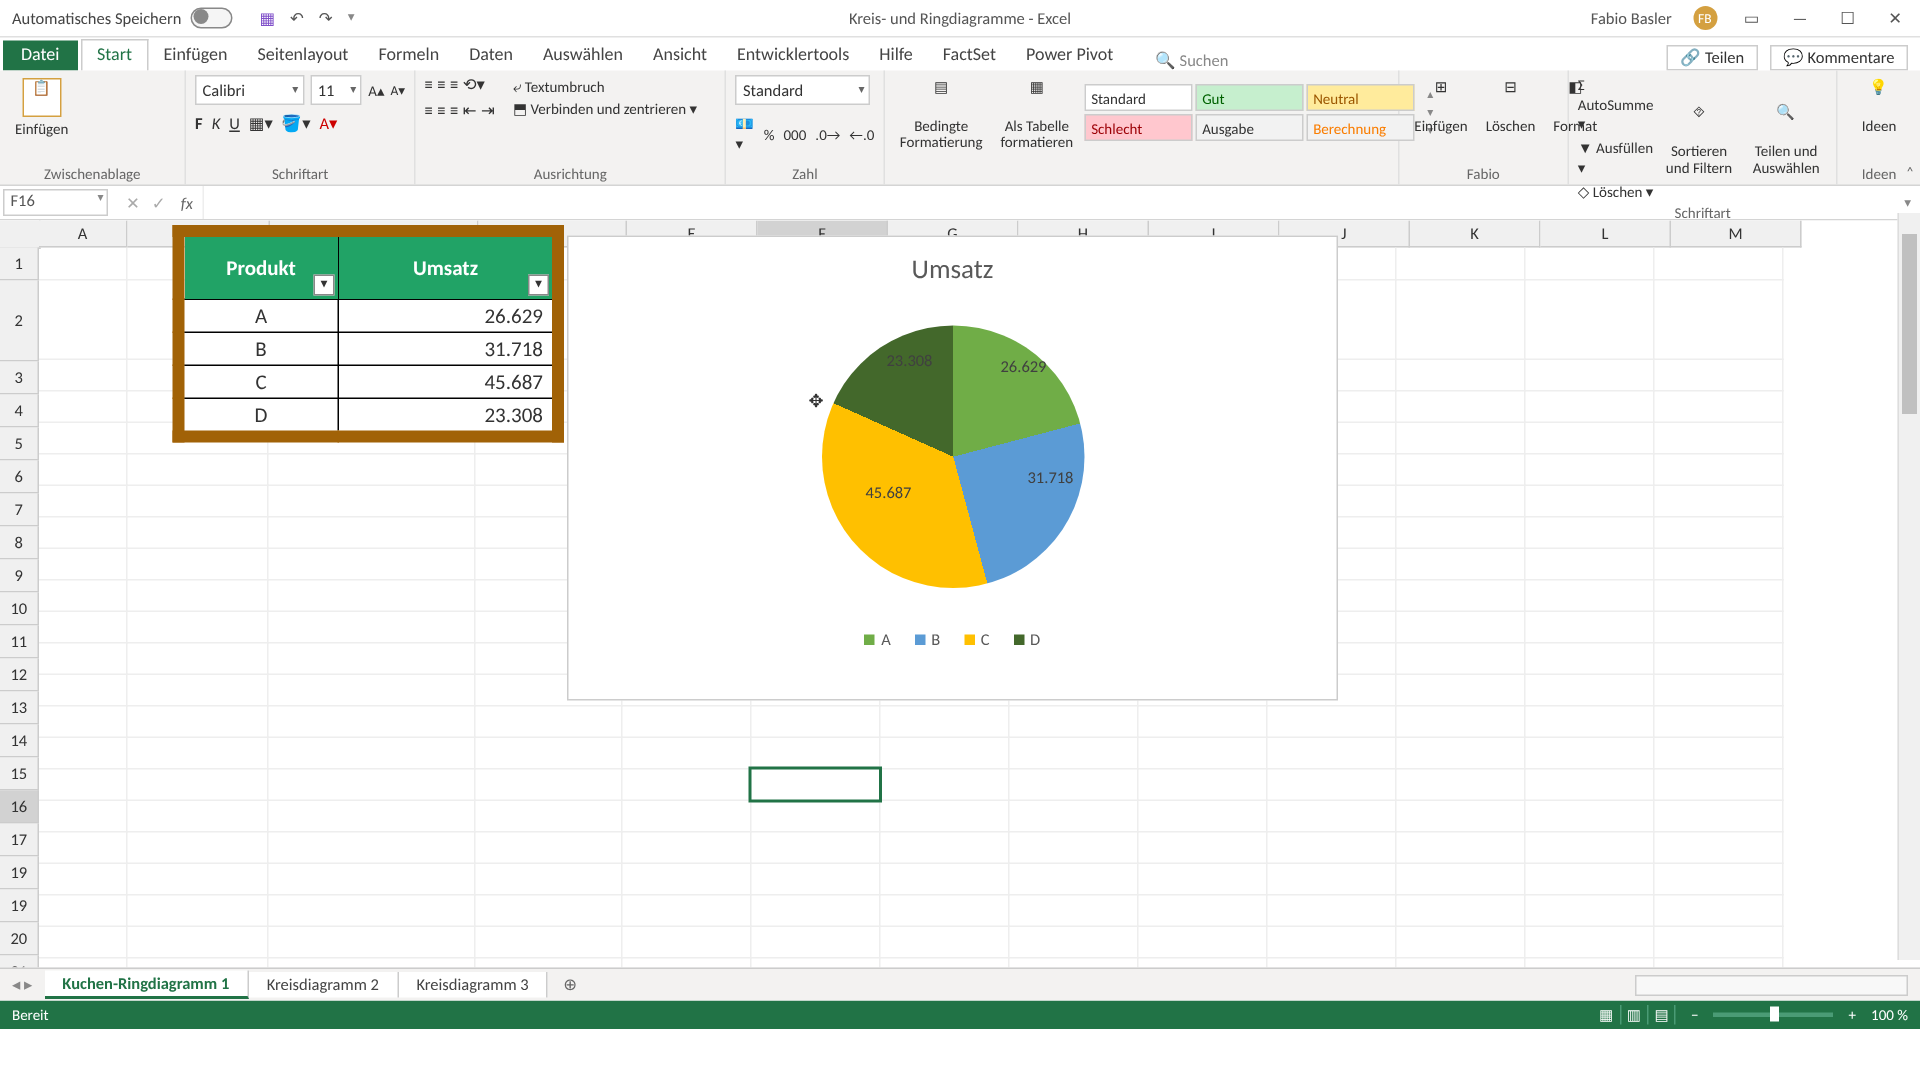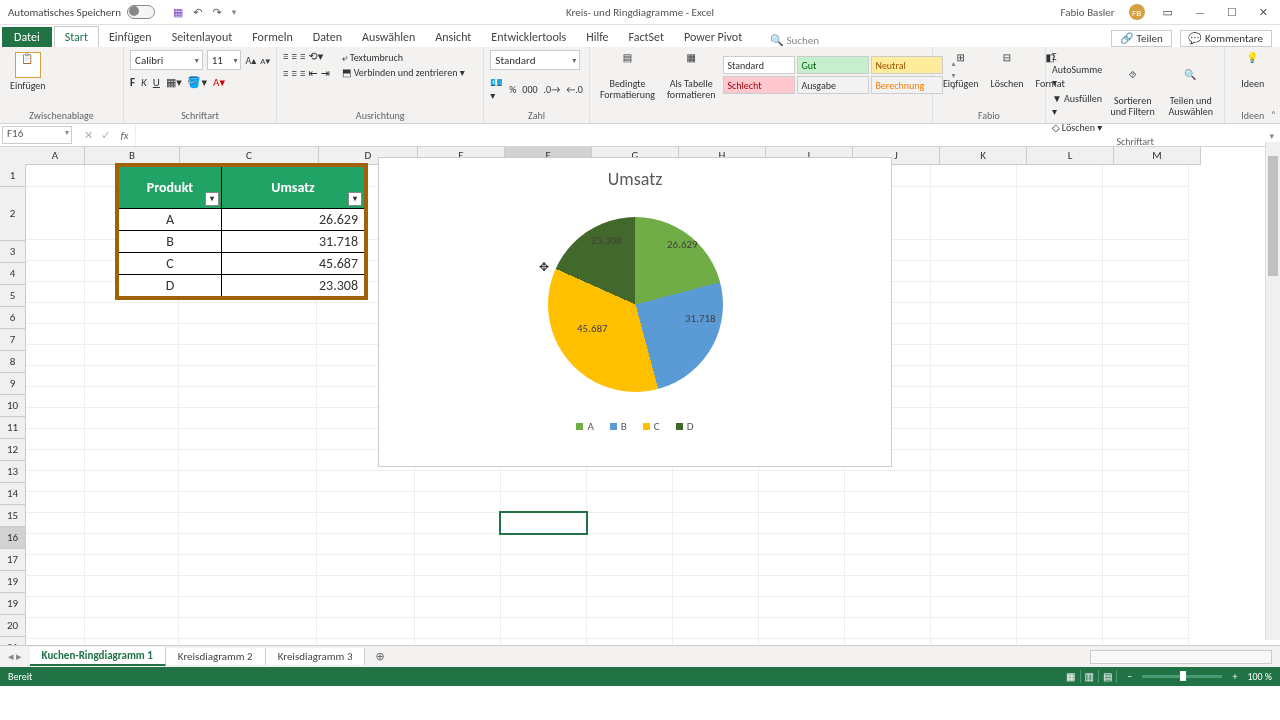--- a/index.html
+++ b/index.html
@@ -44,21 +44,21 @@
 .sheet-area{position:relative;height:498px;background:#fff;overflow:hidden}
 .corner{position:absolute;left:0;top:0;width:26px;height:18px;background:#f0f0f0;border-right:1px solid #ccc;border-bottom:1px solid #ccc}
 .col-headers{position:absolute;left:26px;top:0;height:18px;display:flex}
 .ch{background:#f0f0f0;border-right:1px solid #ccc;border-bottom:1px solid #ccc;text-align:center;font-size:11px;color:#333;line-height:18px}
 .ch.sel{background:#d2d2d2}
 .row-headers{position:absolute;left:0;top:18px;width:26px}
 .rh{background:#f0f0f0;border-right:1px solid #ccc;border-bottom:1px solid #ccc;text-align:center;font-size:11px;color:#333}
 .rh.sel{background:#d2d2d2}
 .grid{position:absolute;left:26px;top:18px}
 .cell{position:absolute;border-right:1px solid #eee;border-bottom:1px solid #eee}
-.data-table{position:absolute;left:115px;top:16px;border:4px solid #a16207;font-size:14px;border-collapse:collapse}
+.data-table{position:absolute;left:115px;top:3px;border:8px solid #a16207;font-size:14px;border-collapse:collapse}
 .data-table th{background:#21a366;color:#fff;font-weight:bold;padding:12px 6px;border:1px solid #000;position:relative}
 .data-table th .fbtn{position:absolute;right:2px;bottom:2px;width:12px;height:12px;background:#fff;border:1px solid #888;font-size:8px;line-height:10px;text-align:center;color:#333}
 .data-table td{border:1px solid #000;padding:2px 6px;height:17px;background:#fff}
 .data-table td.c1{text-align:center;width:82px}
 .data-table td.c2{text-align:right;width:122px}
 .active-cell{position:absolute;border:2px solid #217346;background:#fff}
 .chart-box{position:absolute;left:378px;top:10px;width:512px;height:308px;background:#fff;border:1px solid #ccc}
 .chart-title{text-align:center;font-size:18px;color:#595959;padding:10px 0 4px 0;font-family:Calibri,Arial}
 .pie-holder{position:relative;width:100%;height:220px;display:flex;justify-content:center;align-items:center}
 .pie{width:175px;height:175px;border-radius:50%;position:relative}

